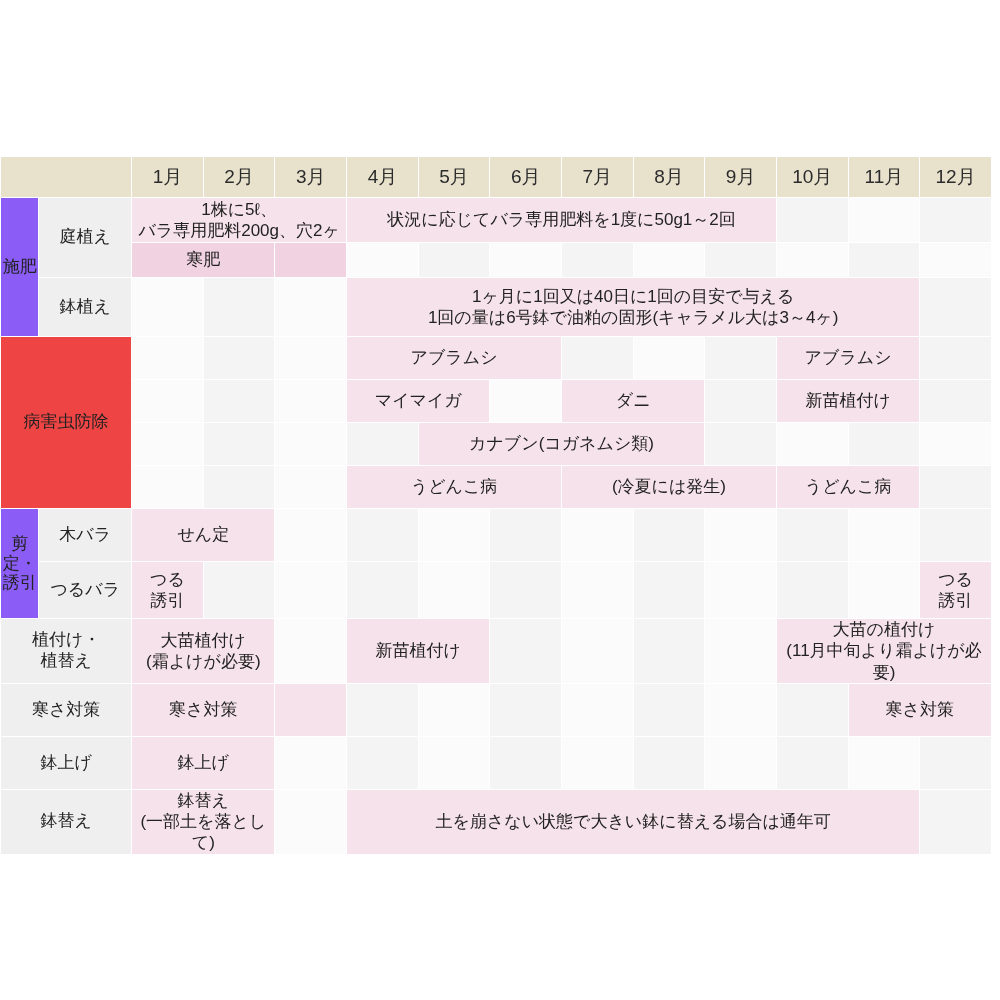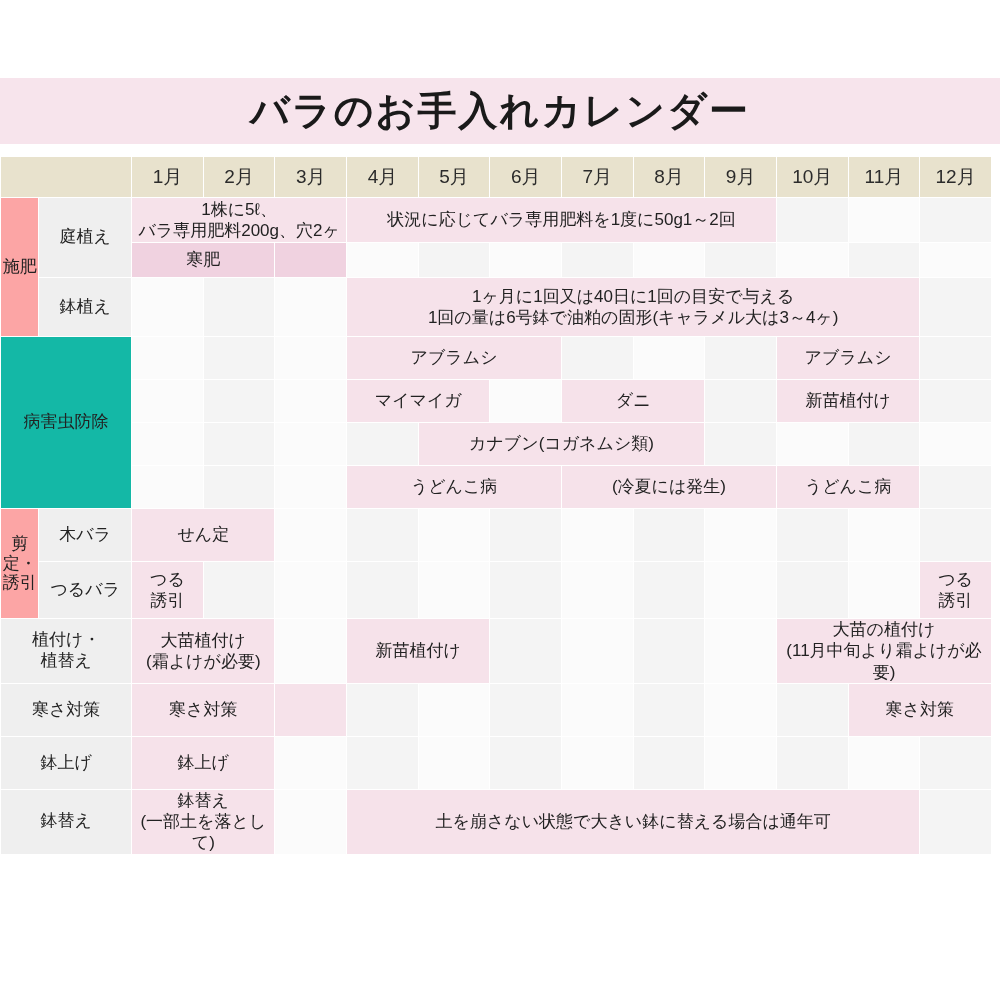--- a/index.html
+++ b/index.html
@@ -62,29 +62,29 @@
     height: 40px;
     font-size: 19px;
     color: #2b2b2b;
   }
   .mon-head th.corner {
     background: #e8e2cd;
   }
 
   
   .grp {
-    background: #fca5a5;
+    background: #8b5cf6;
     color: #ffffff;
     font-size: 17px;
     width: 38px;
     line-height: 1.15;
     margin-top: 20px;
   }
   .grp-tall {
-    background: #14b8a6;
+    background: #ef4444;
     color: #ffffff;
     font-size: 17px;
     line-height: 1.2;
   }
   
   .sub {
     background: #efefef;
     color: #222;
     font-size: 17px;
     line-height: 1.2;
@@ -115,23 +115,20 @@
   }
   .small { font-size: 15px; }
 
   .tworow { line-height: 1.25; }
 </style>
 </head>
 <body>
 
 <div id="page">
 
-  <div class="title-banner">
-    <div class="title-text">バラのお手入れカレンダー</div>
-  </div>
 
   <table class="cal">
     <colgroup>
       <col style="width:38px">
       <col style="width:92px">
       <col span="12" style="width:71px">
     </colgroup>
 
     <tbody>
         <tr class="mon-head">

